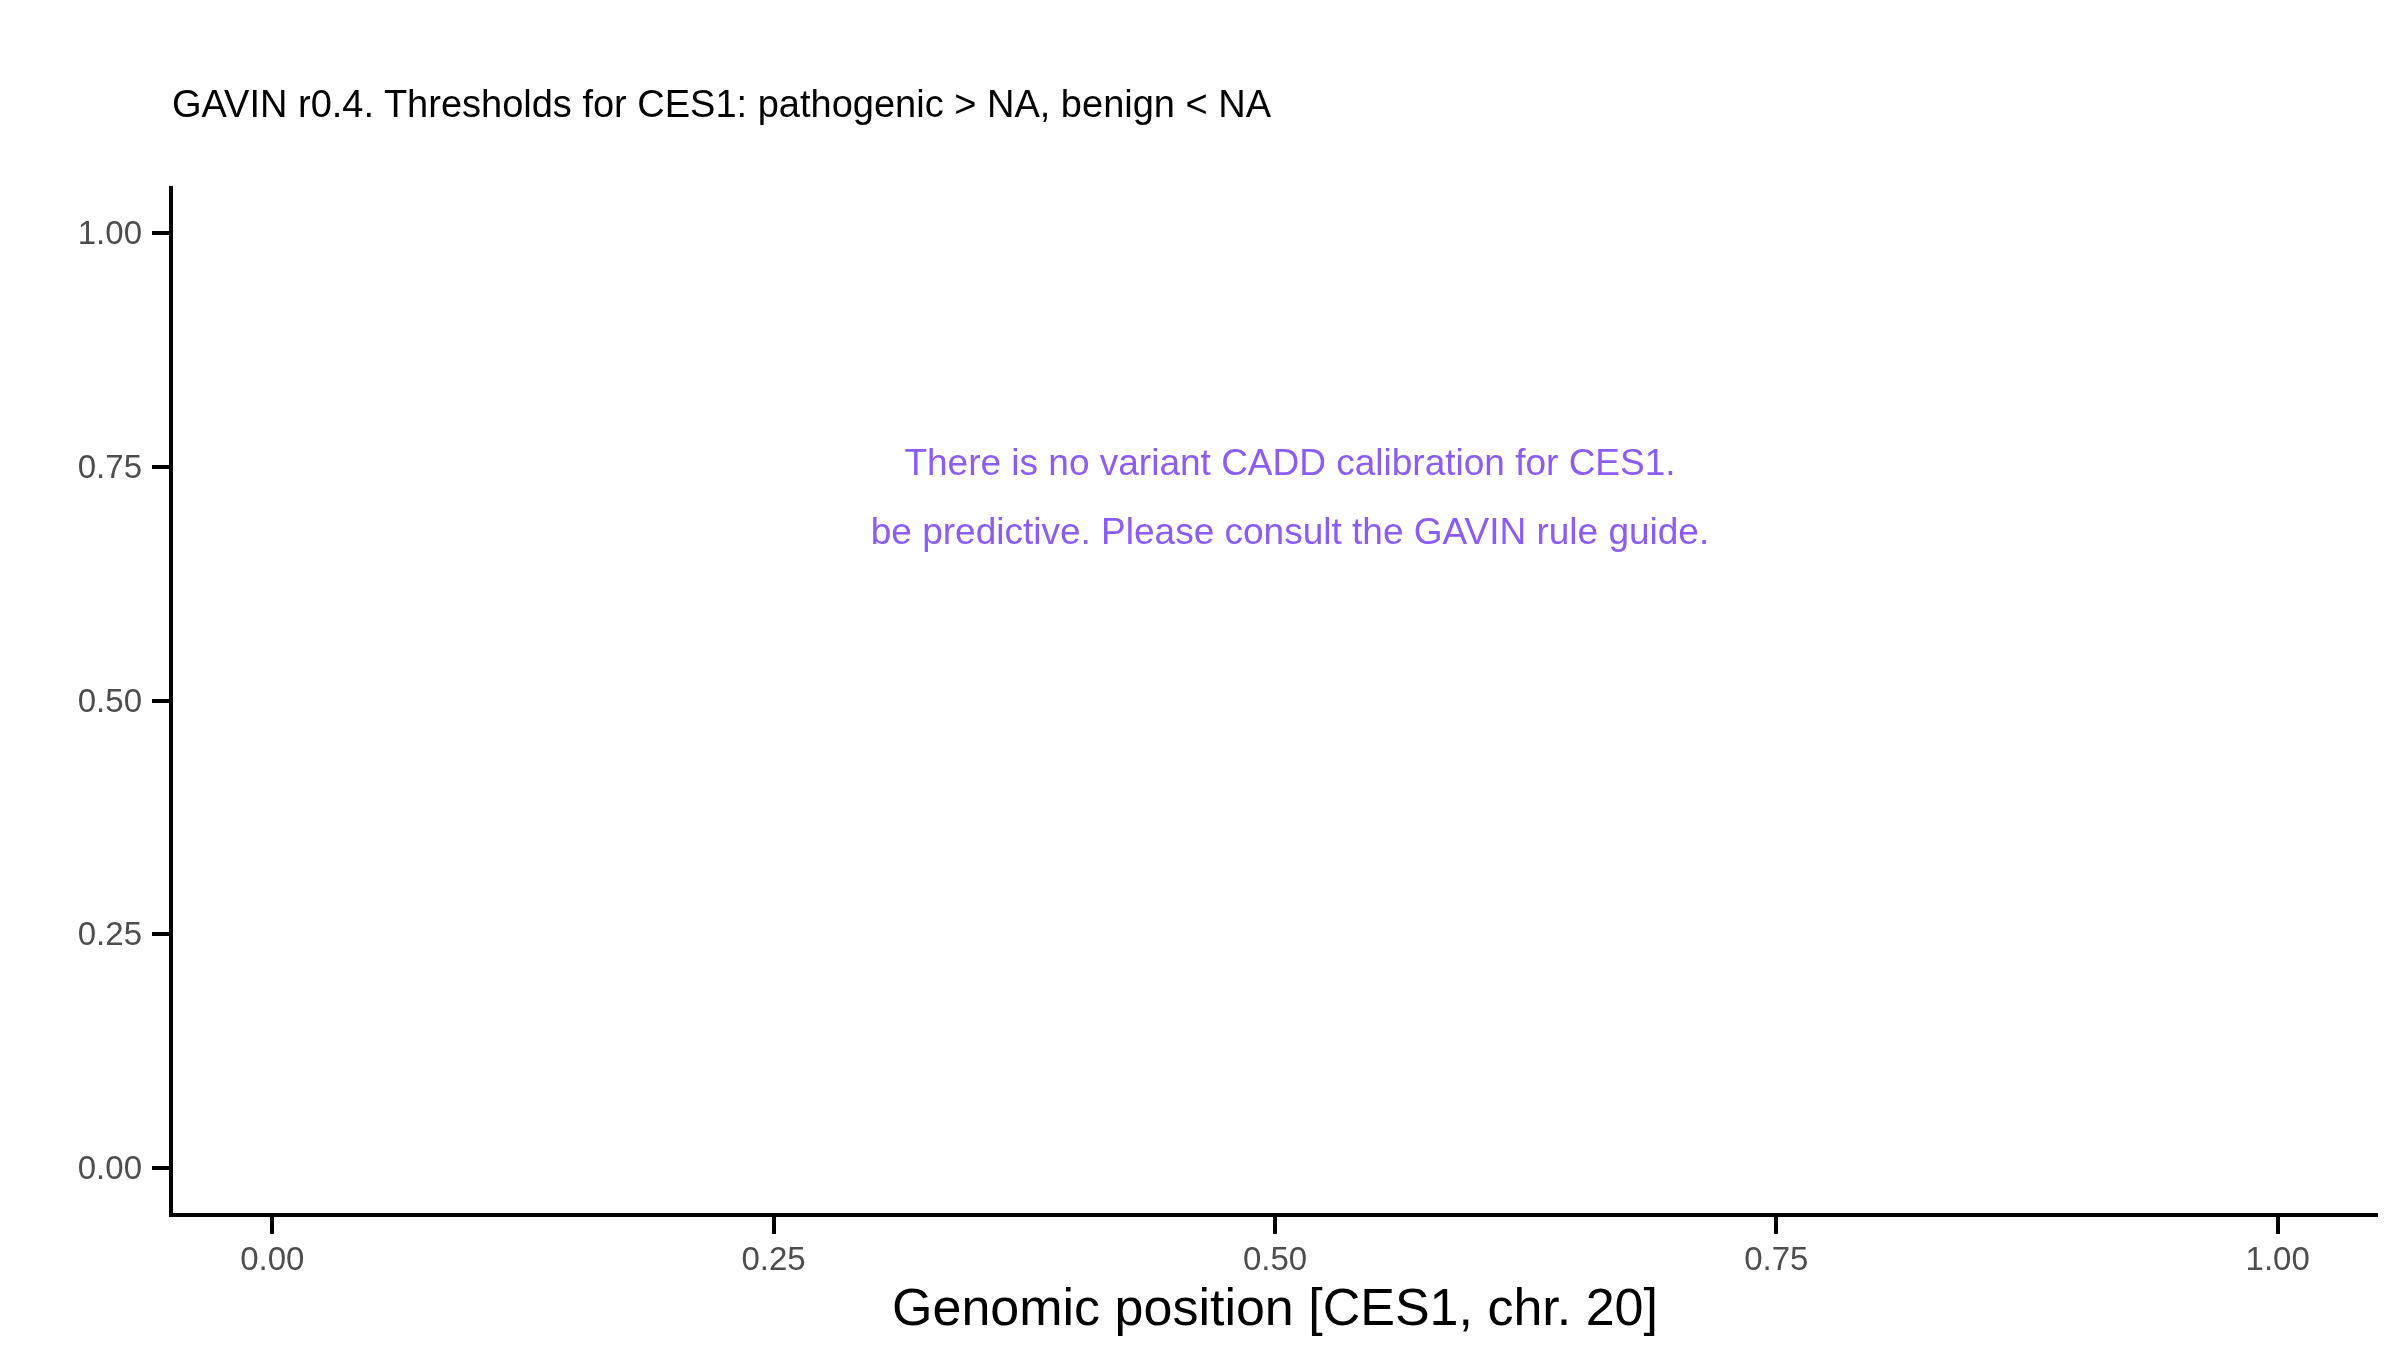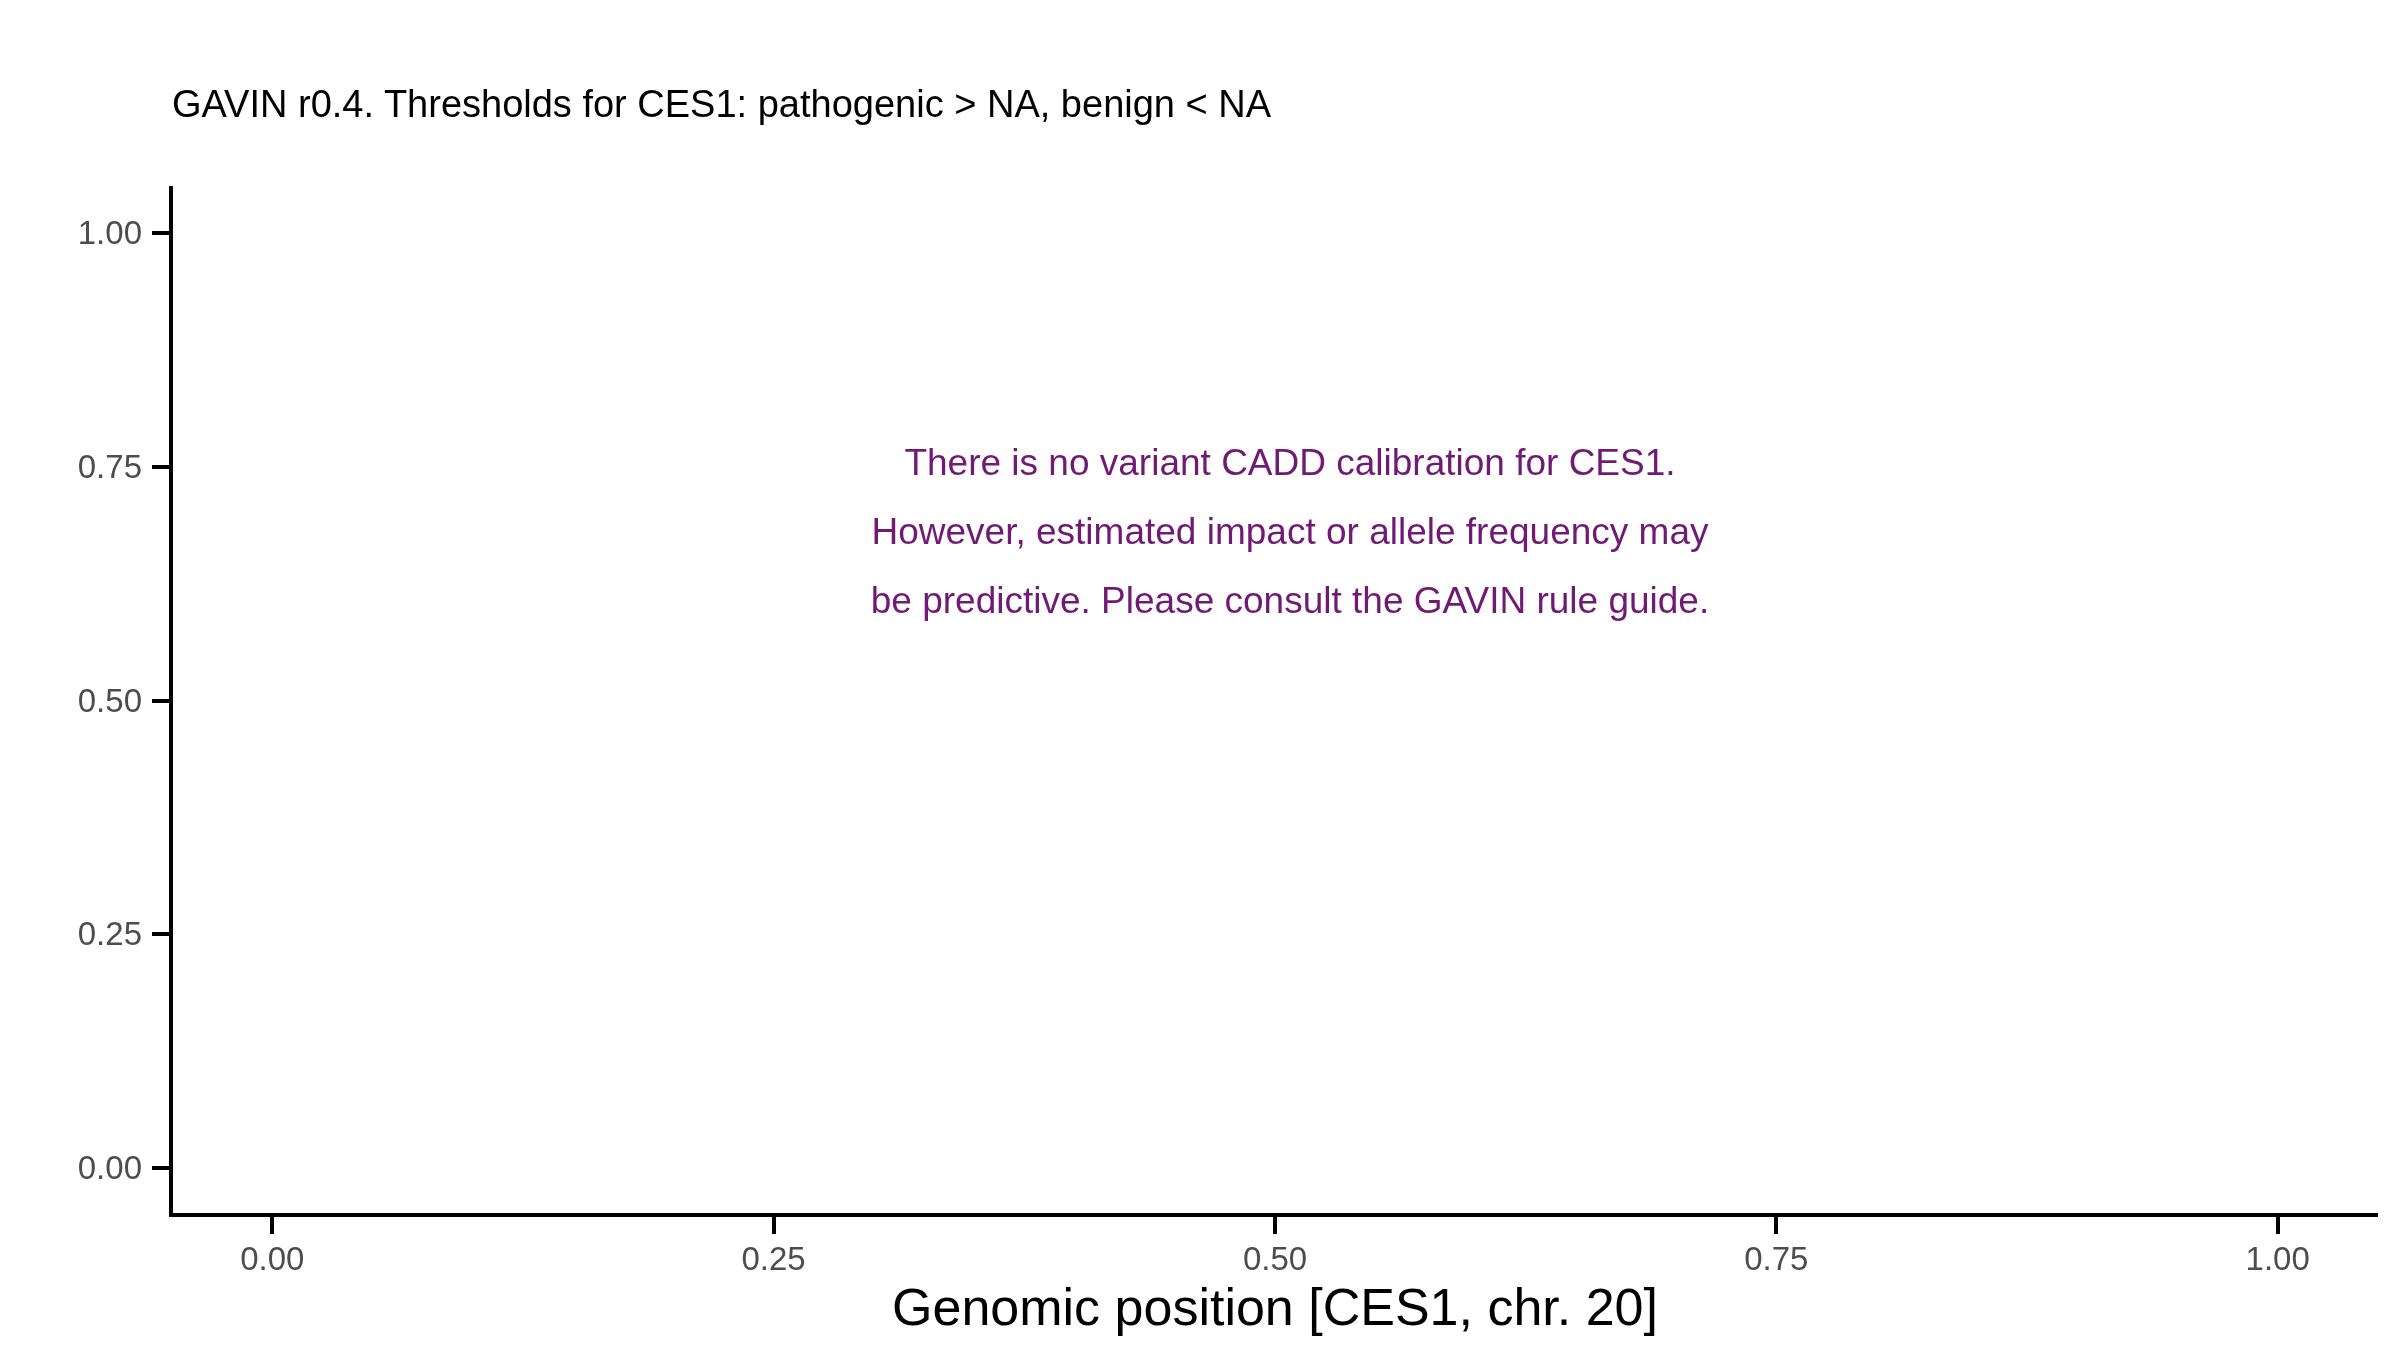--- a/index.html
+++ b/index.html
@@ -115,21 +115,21 @@
 
   
   #panel-annotation {
     position: absolute;
     left: 690px;
     top: 428px;
     width: 1200px;
     text-align: center;
     font-size: 37px;
     line-height: 69px;
-    color: #701a75;
+    color: #8b5cf6;
   }
   #panel-annotation .annot-line {
     display: block;
     white-space: pre;
   }
 </style>
 </head>
 <body>
 
 <div id="figure">
@@ -169,17 +169,16 @@
       <div class="x-tick-mark" style="left: 1774.36px;"></div>
       <div class="x-tick-label" style="left: 1696.36px; width: 160px;">0.75</div>
       <div class="x-tick-mark" style="left: 2275.73px;"></div>
       <div class="x-tick-label" style="left: 2197.73px; width: 160px;">1.00</div>
     </div>
 
   <div id="x-axis-title">Genomic position [CES1, chr. 20]</div>
 
   <div id="panel-annotation">
     <span class="annot-line">There is no variant CADD calibration for CES1.</span>
-    <span class="annot-line">However, estimated impact or allele frequency may</span>
     <span class="annot-line">be predictive. Please consult the GAVIN rule guide.</span>
   </div>
 
 </div>
 
 </body></html>

